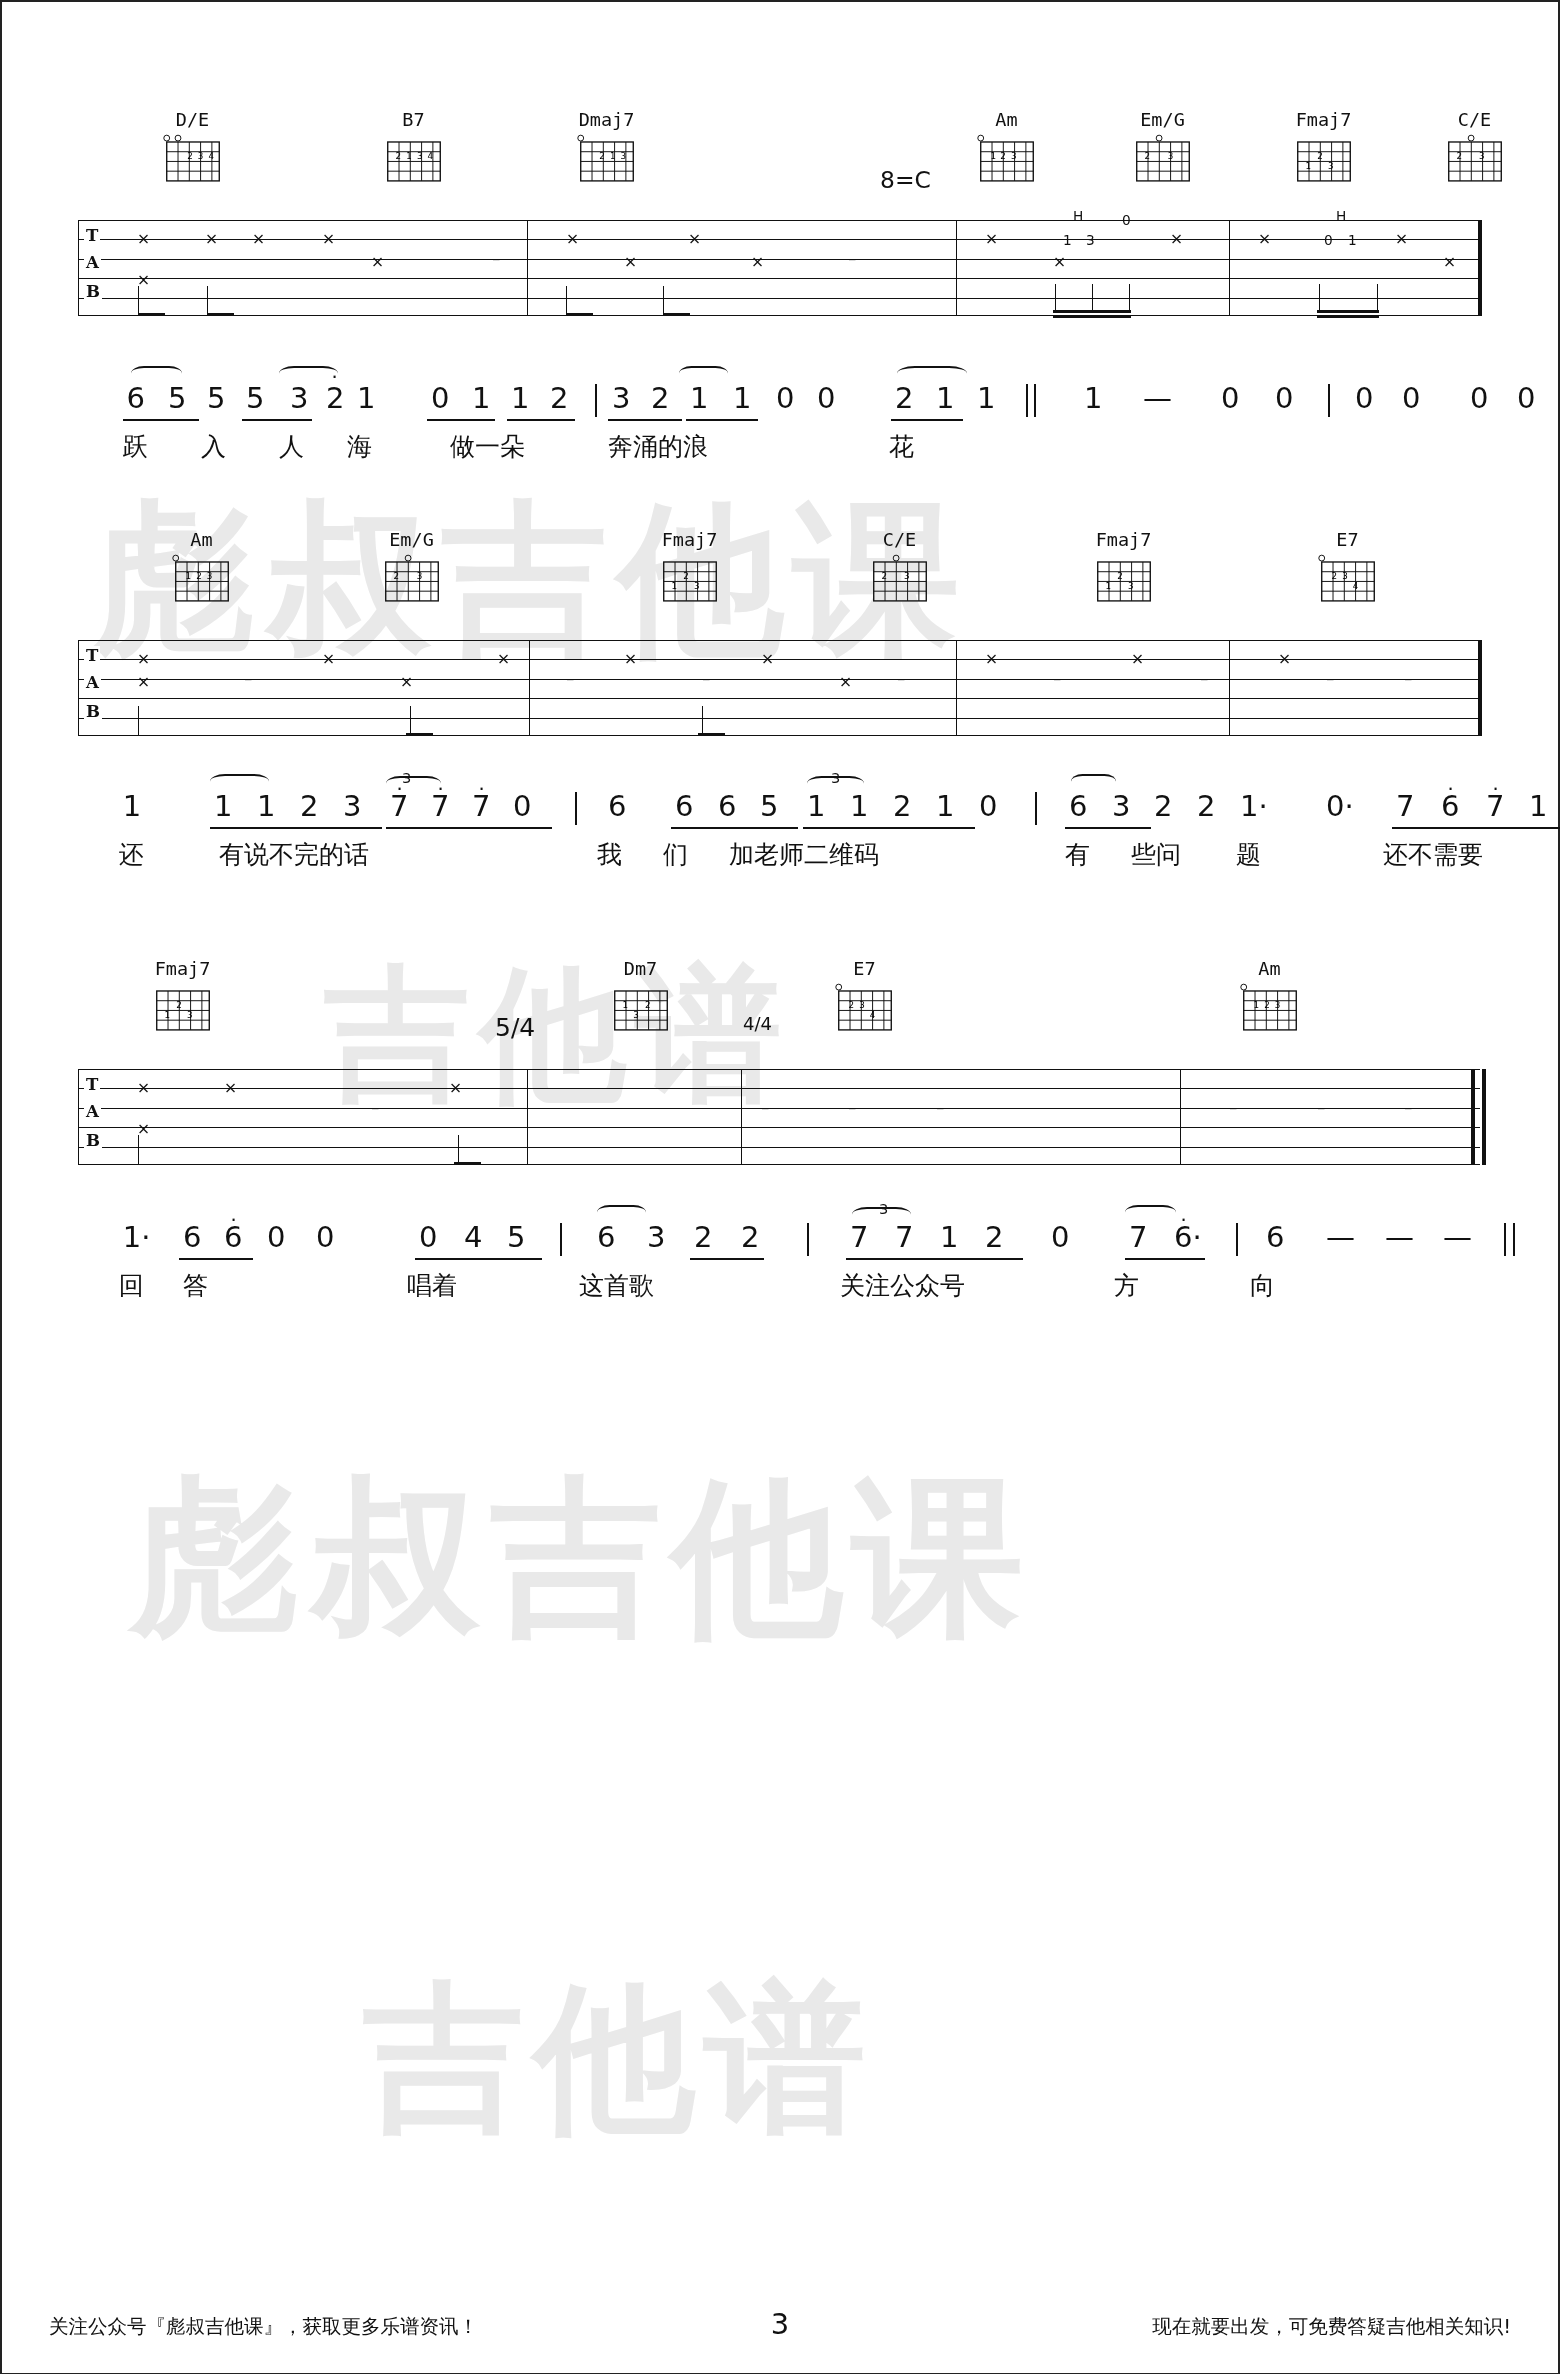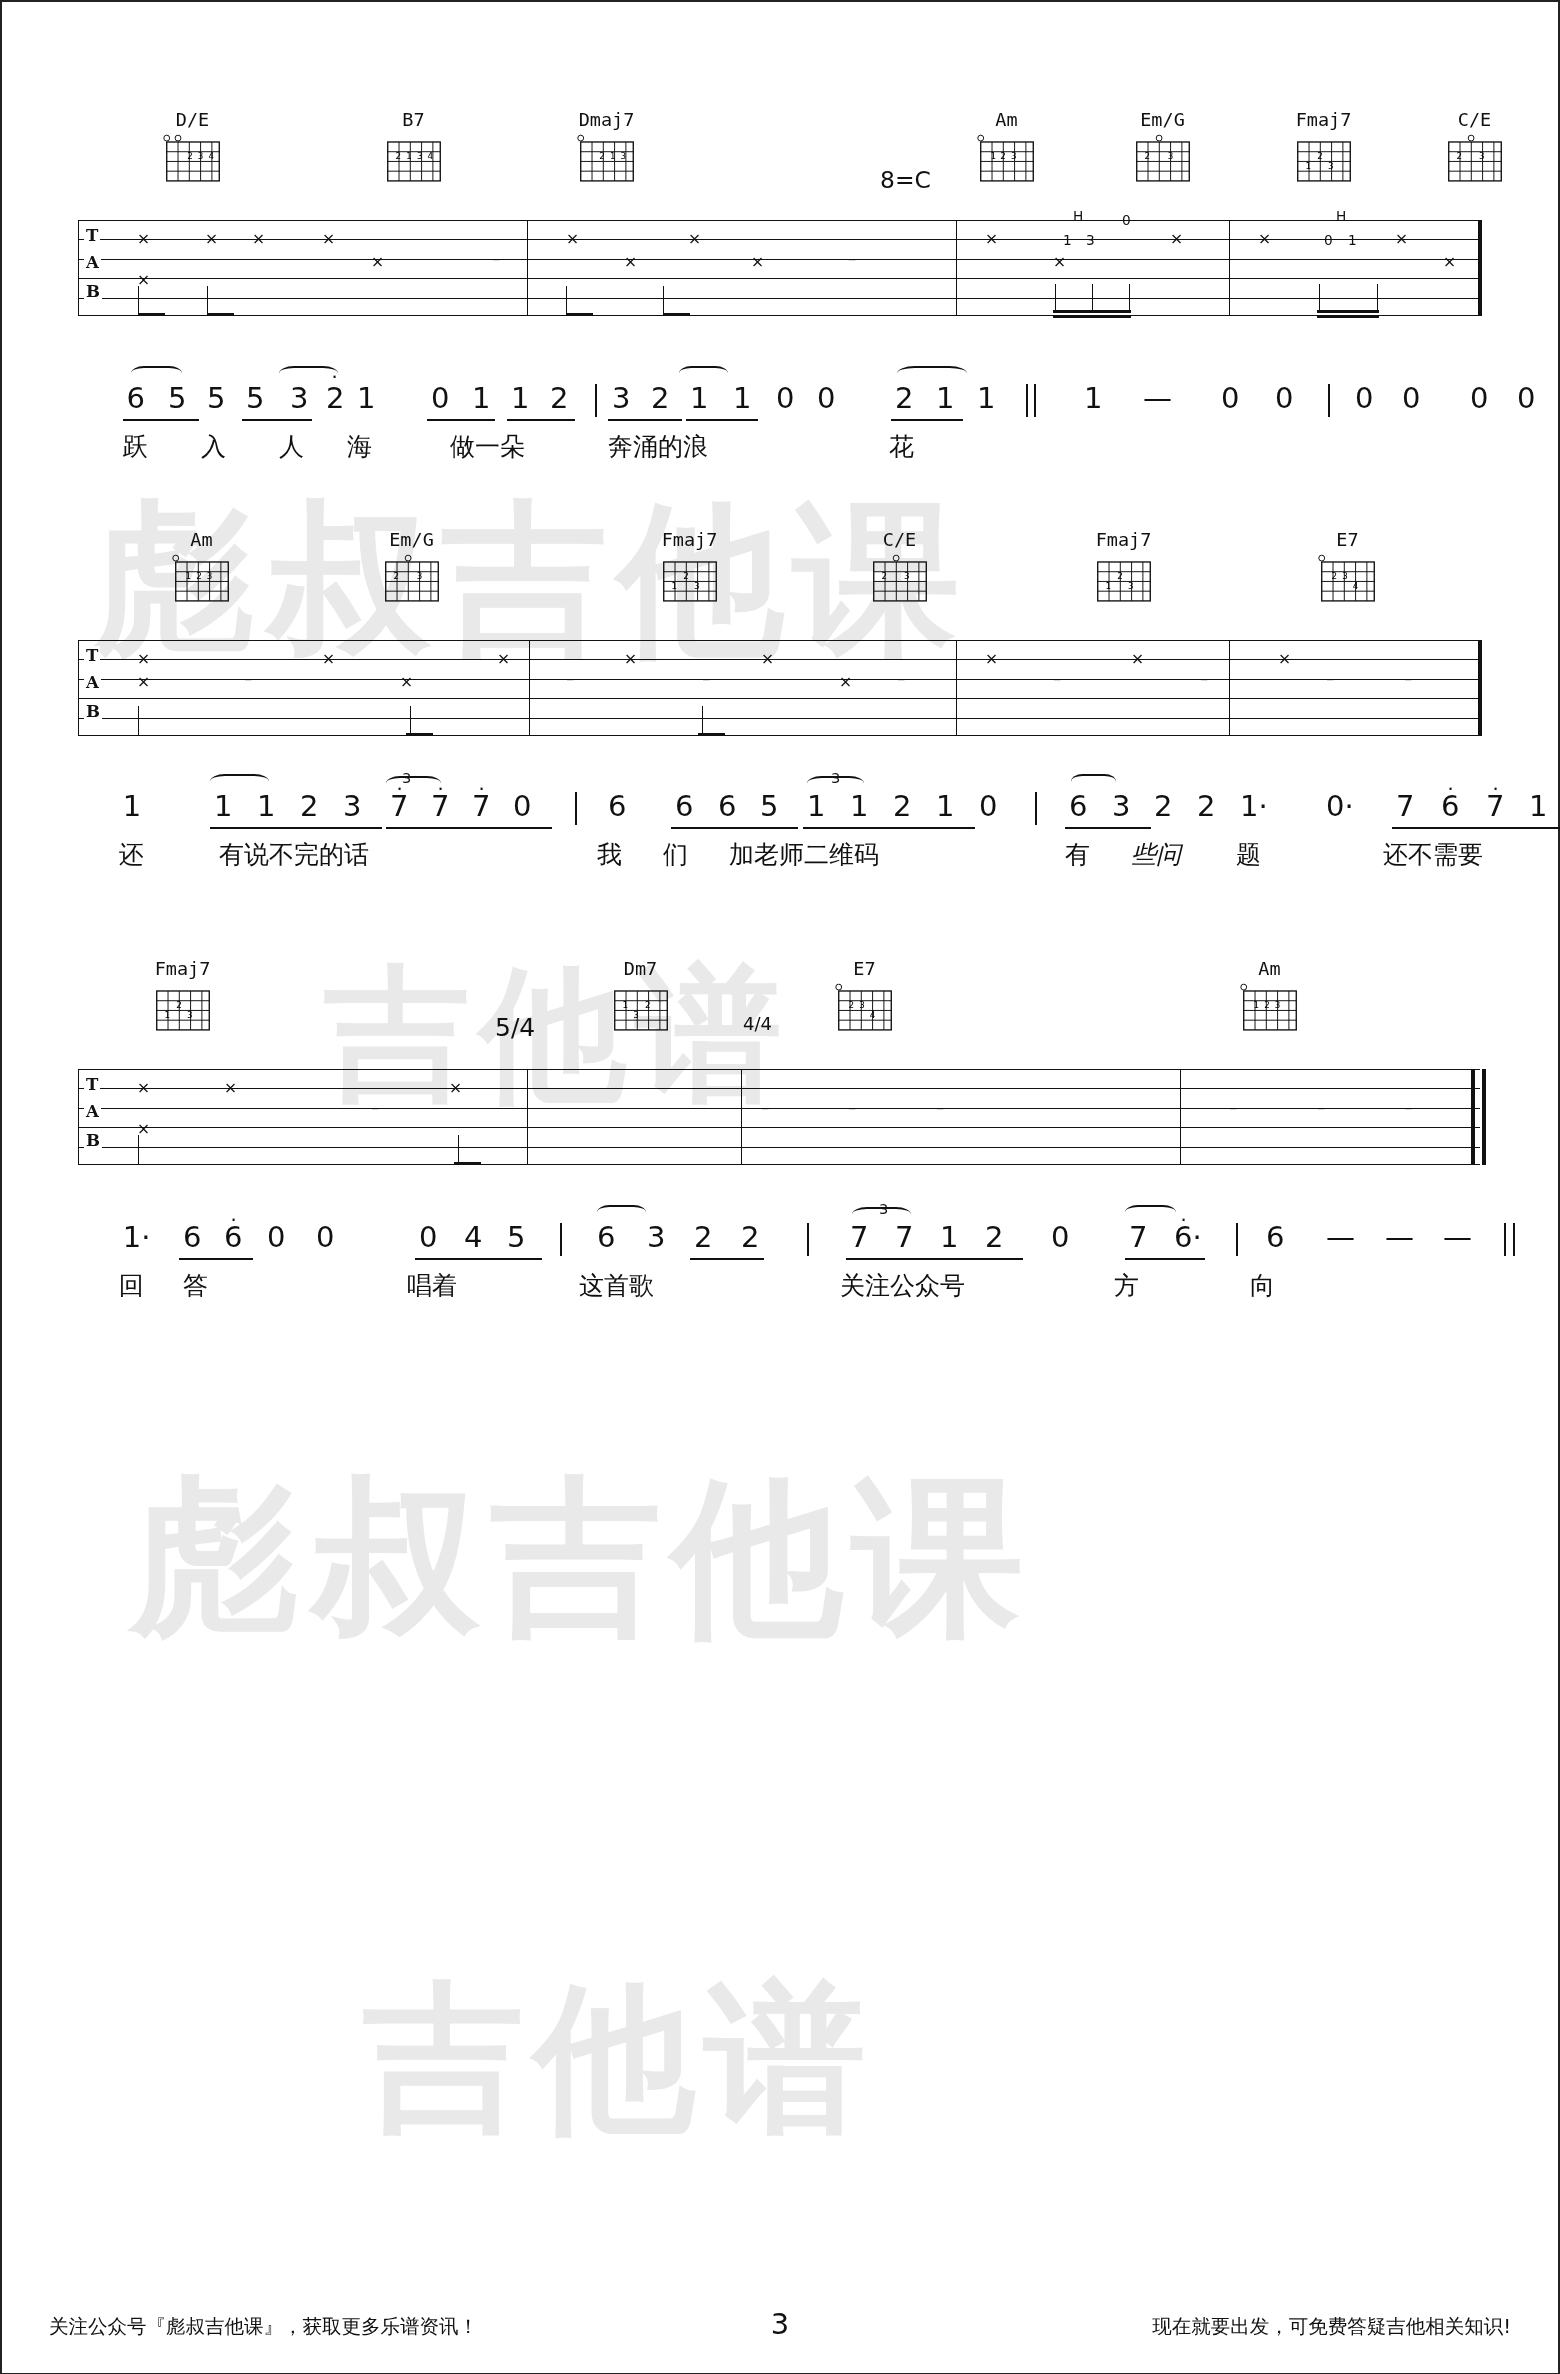--- a/index.html
+++ b/index.html
@@ -569,21 +569,21 @@
       </div>
     </div>
 
     <div class="lyrics" style="top:310px;">
       <div class="ly" style="left:9.8px;">还</div>
       <div class="ly" style="left:110px;">有说不完的话</div>
       <div class="ly" style="left:488px;">我</div>
       <div class="ly" style="left:554px;">们</div>
       <div class="ly" style="left:620px;">加老师二维码</div>
       <div class="ly" style="left:956px;">有</div>
-      <div class="ly" style="left:1022px;font-style:italic;">些问</div>
+      <div class="ly" style="left:1022px;">些问</div>
       <div class="ly" style="left:1127px;">题</div>
       <div class="ly" style="left:1274px;">还不需要</div>
     </div>
   </div>
 
   <div class="system" style="top:956px;">
 
     <div class="chordrow">
       <div class="chord" style="left:127px;">
         <span class="nm">Fmaj7</span>

